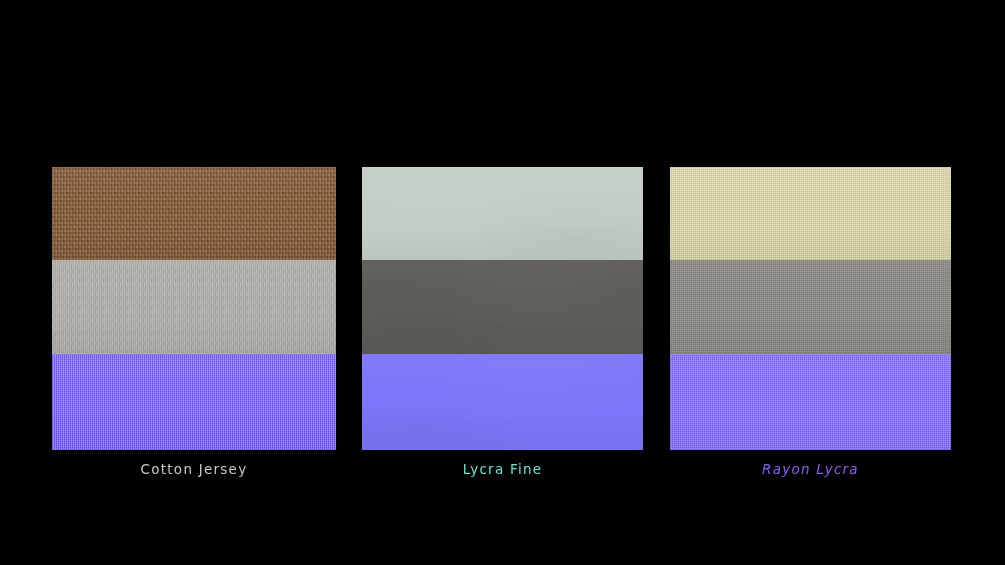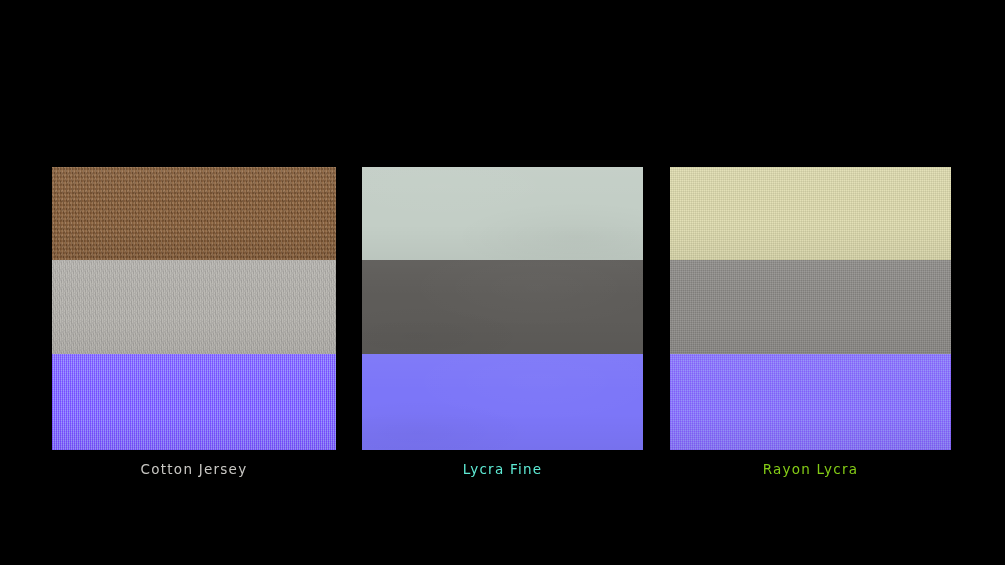--- a/index.html
+++ b/index.html
@@ -236,14 +236,14 @@
           <div class="band-tex tex-mesh-fine"></div>
           <div class="band-shade"></div>
         </div>
         <div class="swatch-band" style="height: 96px;">
           <div class="band-base" style="background: rgb(122, 114, 245);"></div>
           <div class="band-tex tex-mesh-normal"></div>
           <div class="band-shade"></div>
         </div>
       </div>
     </div>
-    <div class="swatch-label" style="left: 670px; width: 281px; top: 434px; color: #84cc16;">Rayon Lycra</div>
+    <div class="swatch-label" style="left: 670px; width: 281px; top: 434px; color: #8b5cf6; font-style: italic;">Rayon Lycra</div>
   </div>
 
 </body></html>

